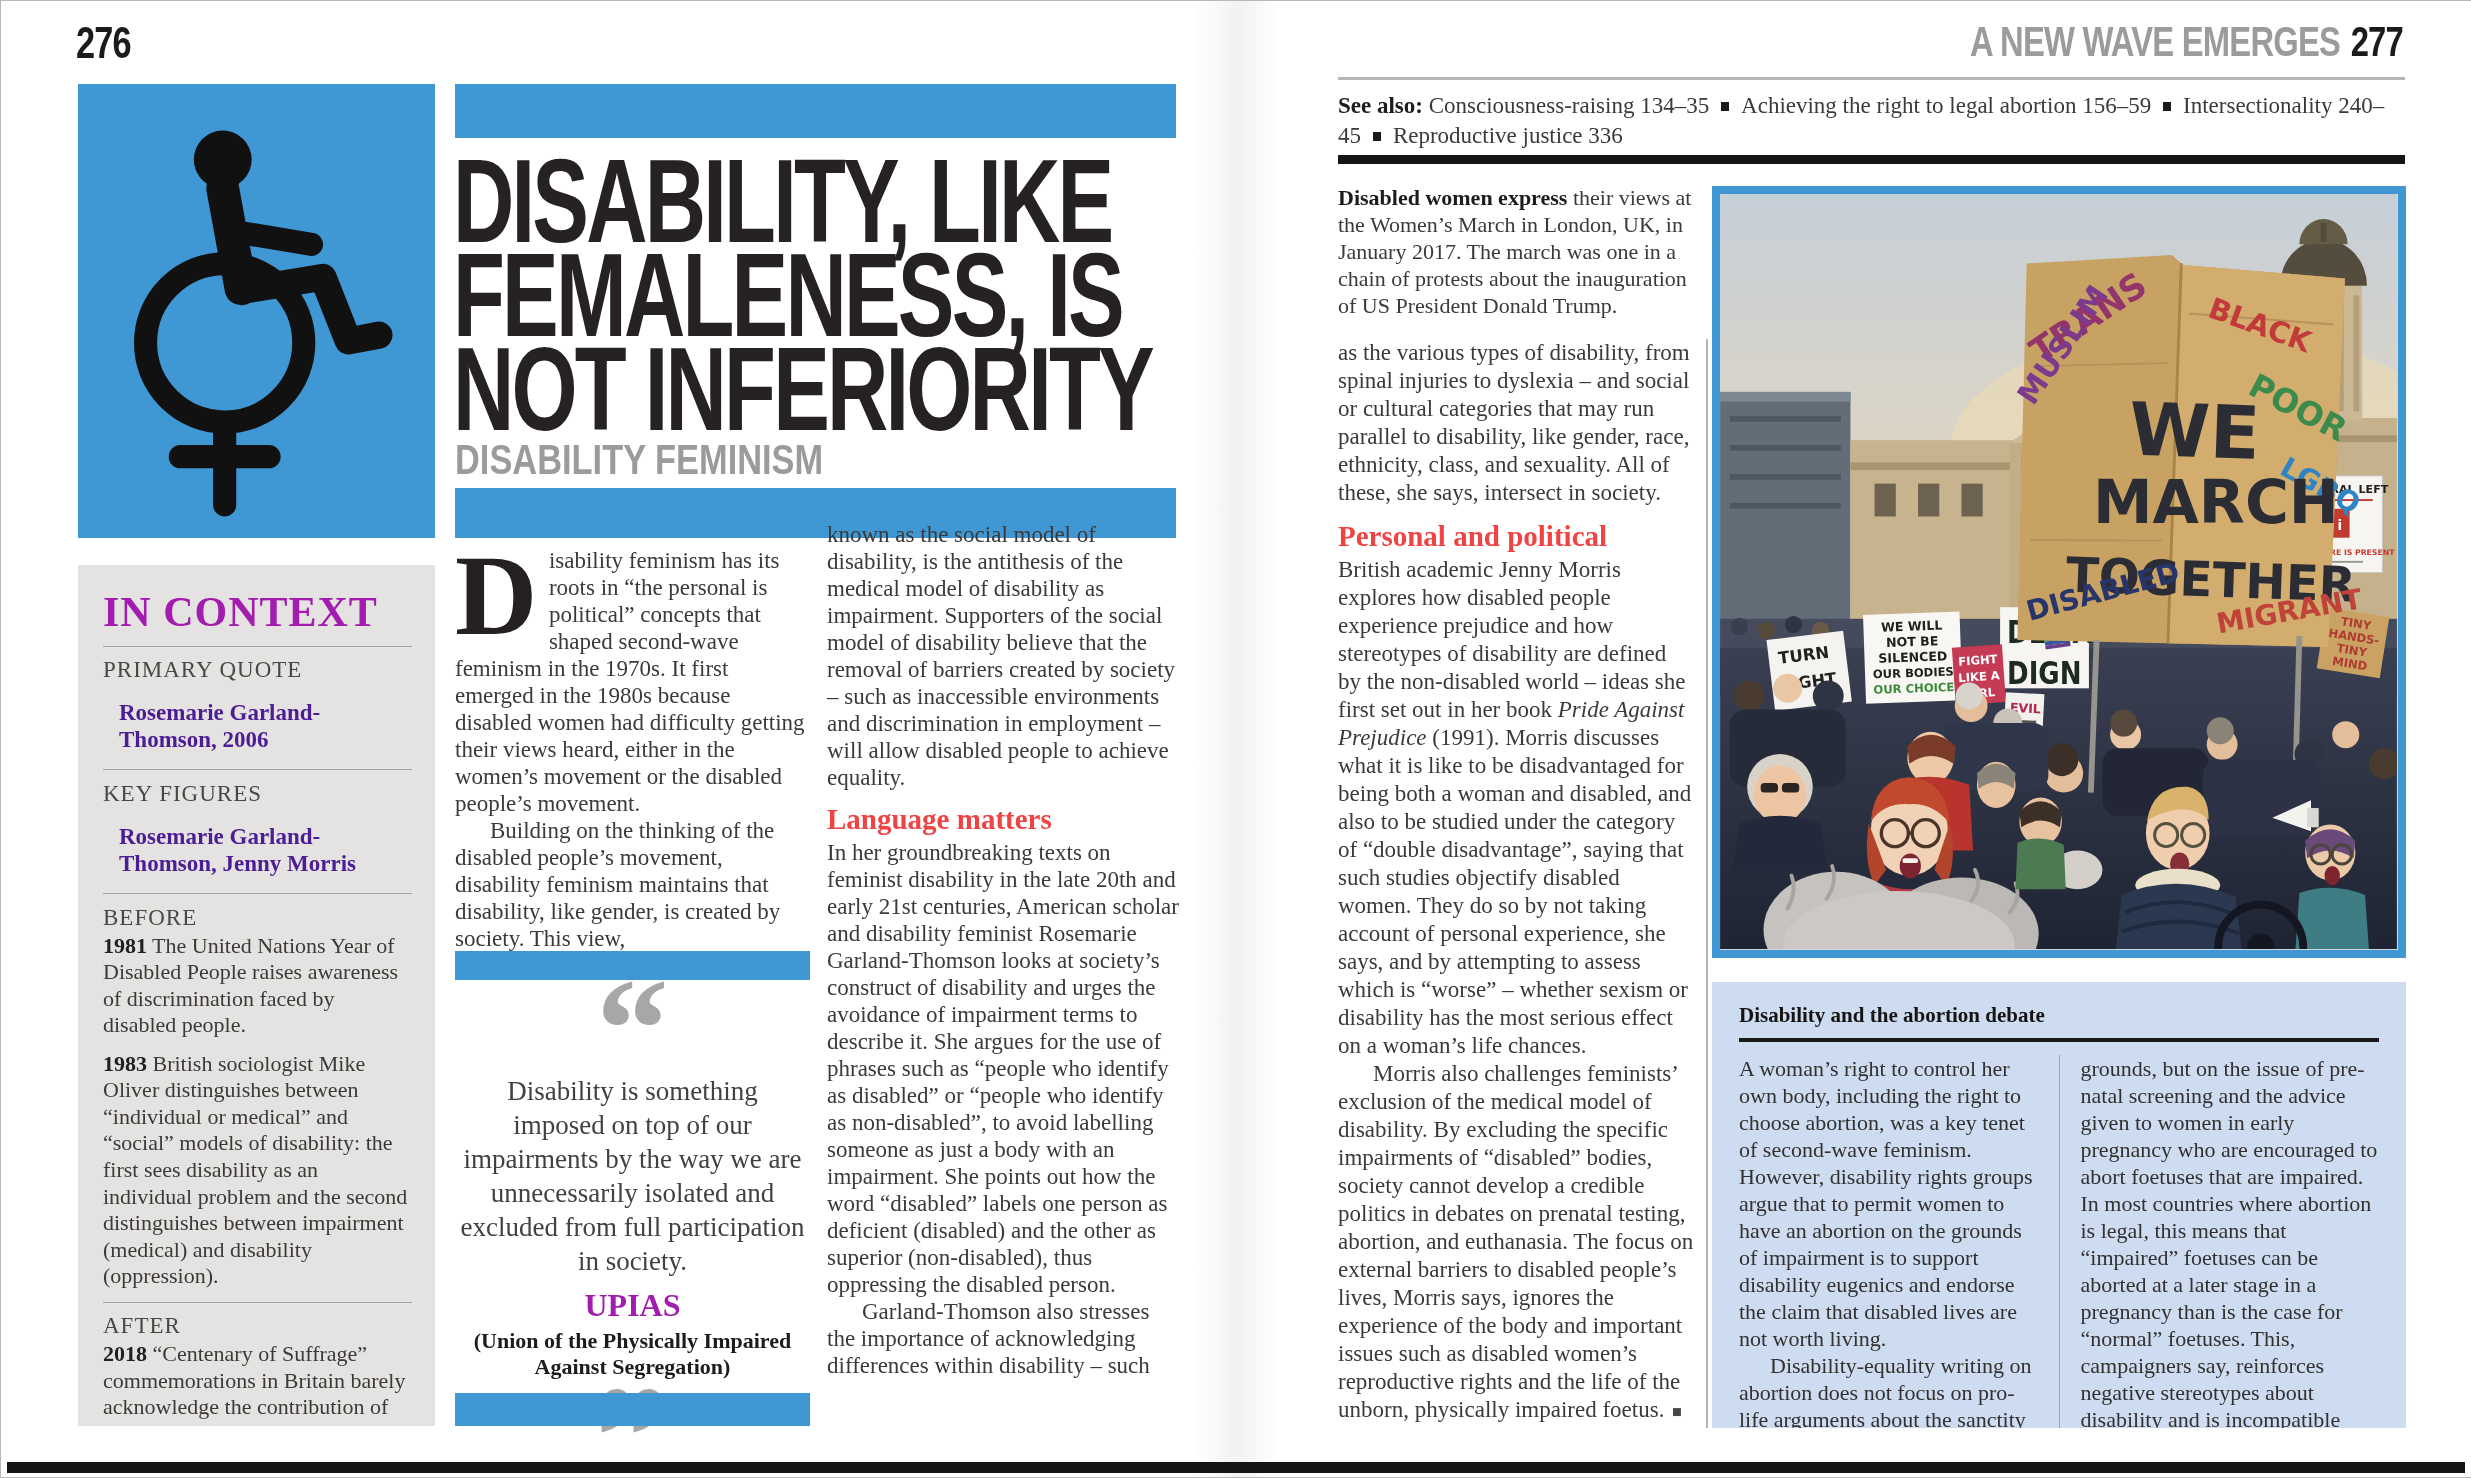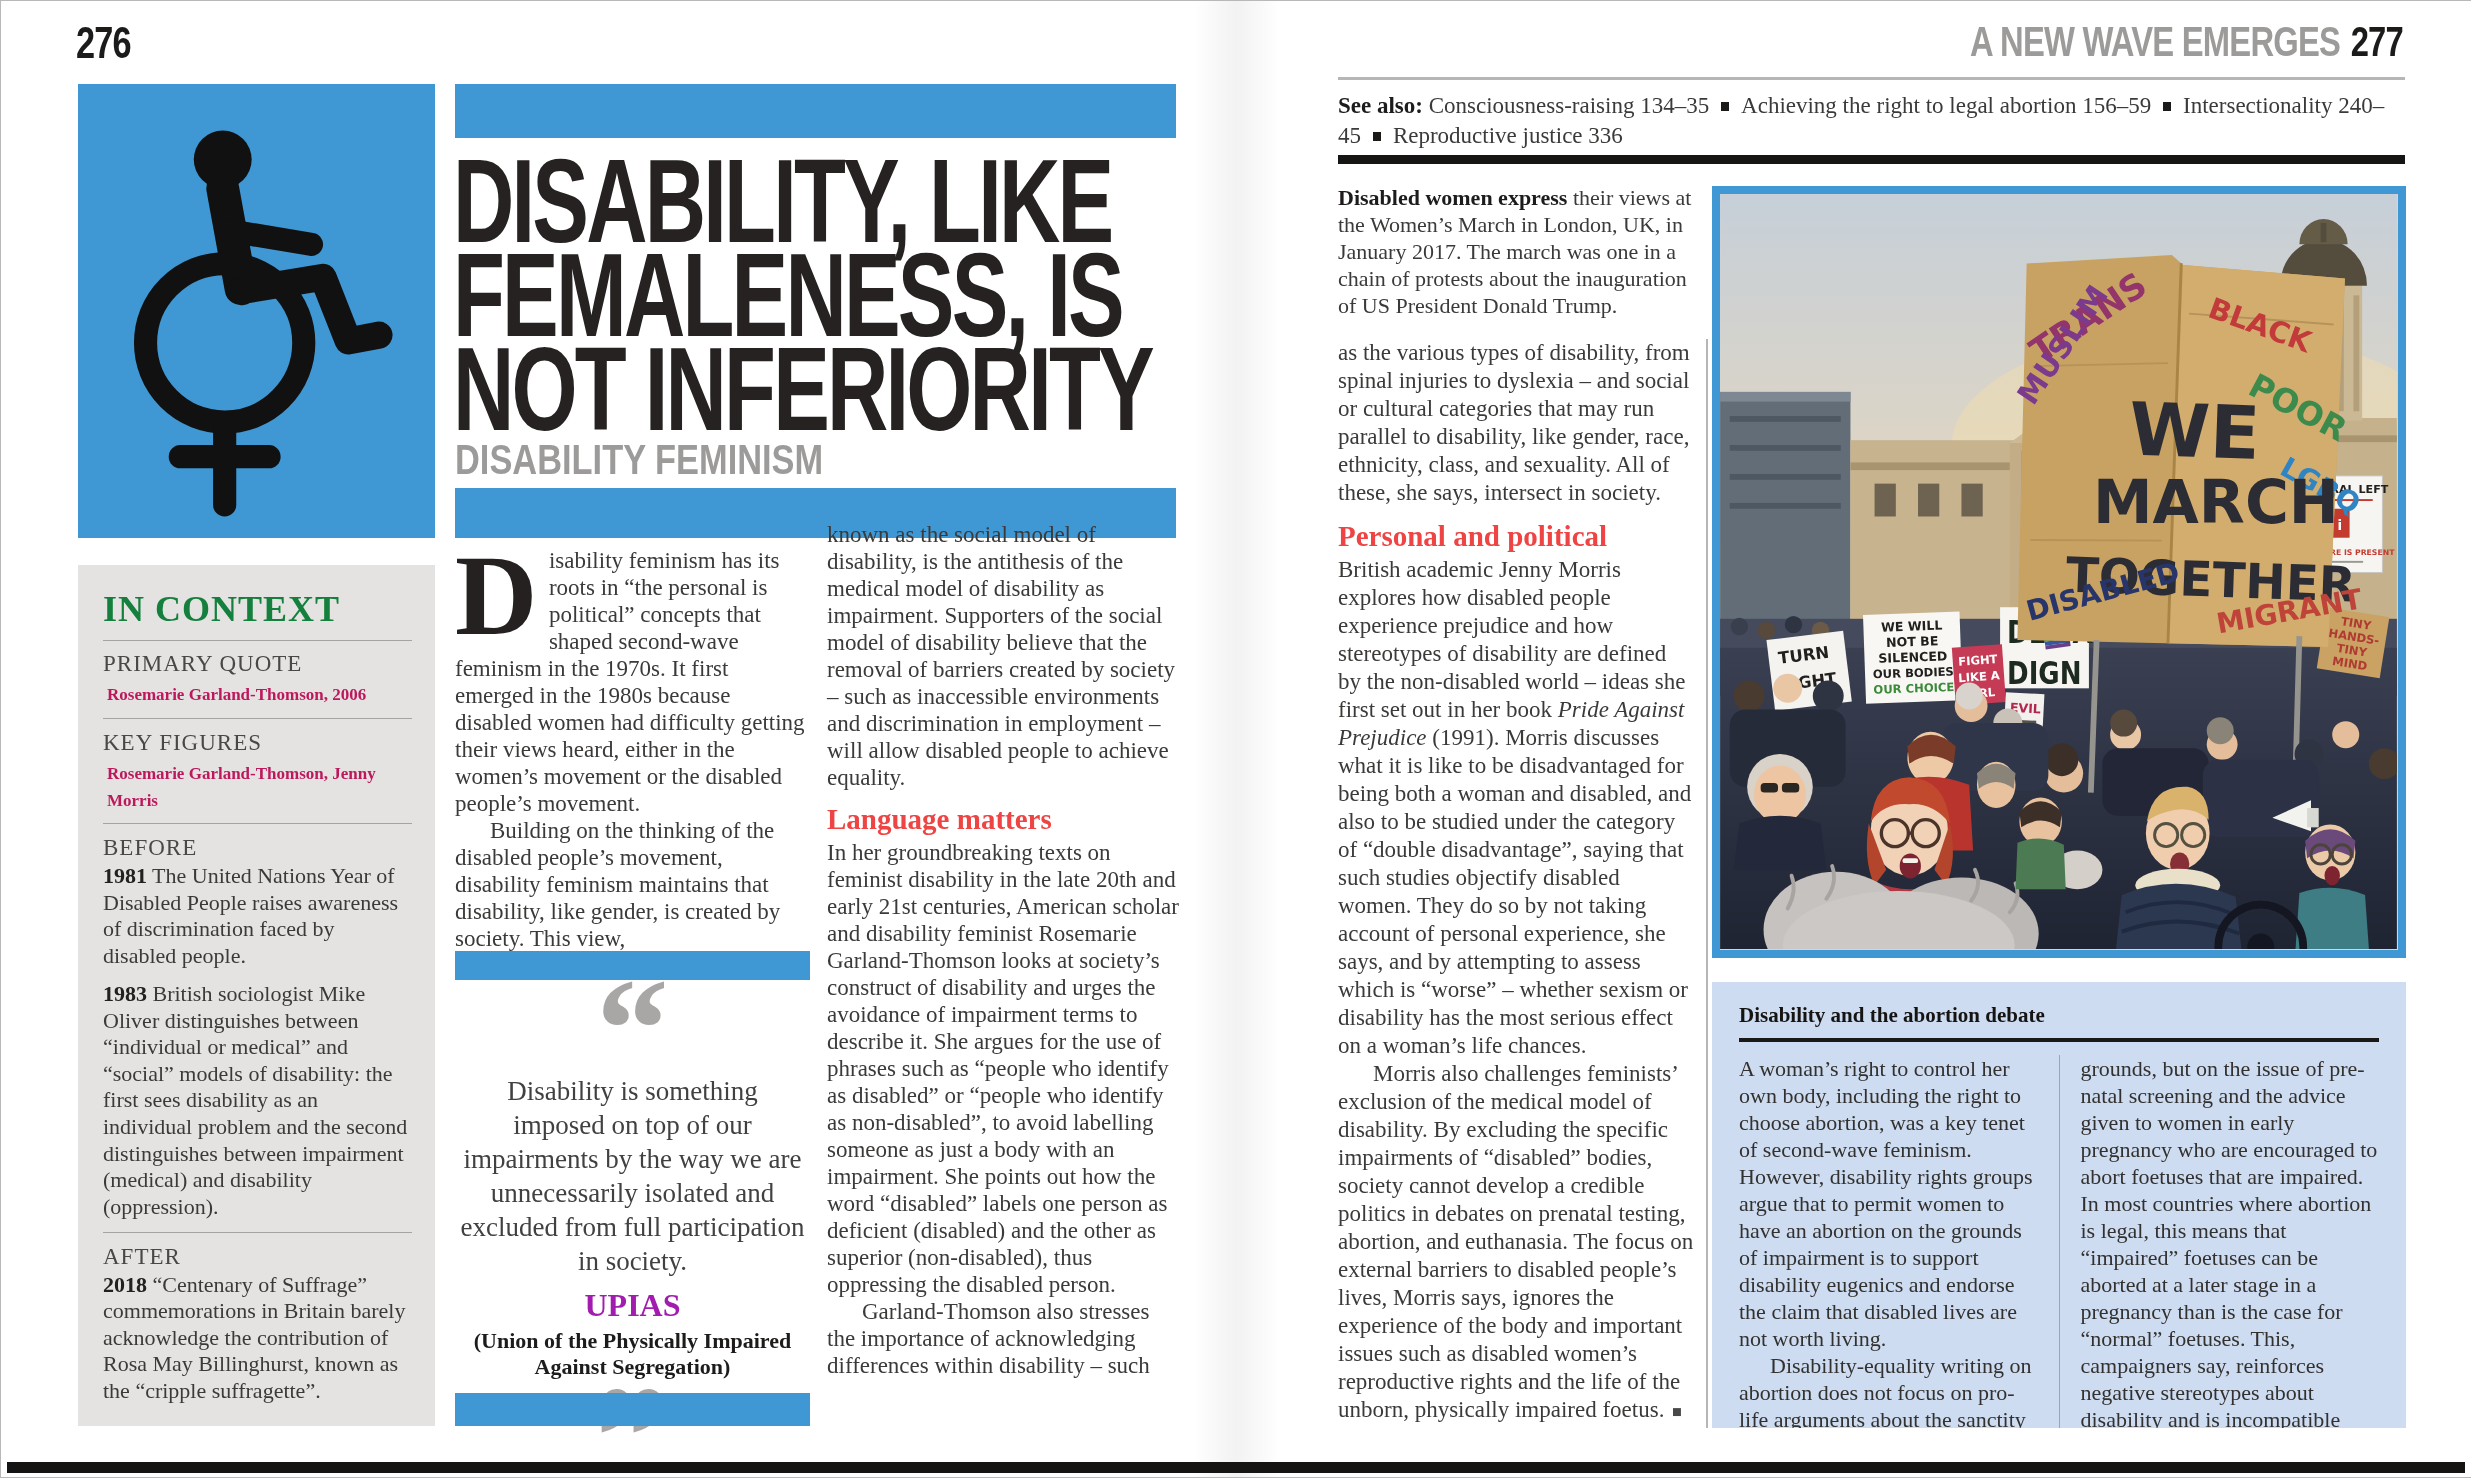--- a/index.html
+++ b/index.html
@@ -11,24 +11,24 @@
   .bluebar{background:#3f97d3;}
   
   .pagenum-left{font-size:44px;color:#1d1b1a;transform:scaleX(0.78);transform-origin:0 50%;letter-spacing:-1px;}
   .runhead-right{font-size:42px;transform:scaleX(0.78);transform-origin:100% 50%;letter-spacing:-1px;}
   .runhead-gray{color:#9c9b99;} .runhead-black{color:#1d1b1a;margin-left:13.5px;}
   
   .title-line{font-size:118px;line-height:94px;color:#262222;letter-spacing:-3.9px;transform:scaleX(0.72);transform-origin:0 50%;}
   .subtitle{font-size:43px;color:#9c9b99;letter-spacing:0px;transform:scaleX(0.8);transform-origin:0 50%;}
   
   .sidebar{background:#e4e3e1;padding:23px 23px 17.4px 25px;box-sizing:border-box;overflow:hidden;}
-  .sidebar h2{margin:0 0 9.7px 0;font-size:36px;color:#15803d;letter-spacing:1px;}
+  .sidebar h2{margin:0 0 9.7px 0;font-size:42px;color:#a21caf;letter-spacing:1px;}
   .rule{border:0;border-top:1.9px solid #a5a4a2;margin:9.7px 0;}
   .sb-label{font-size:23px;line-height:27px;color:#4a4846;letter-spacing:1px;margin:1.9px 0 0 0;}
-  .sb-bold{font-size:17px;line-height:27px;font-weight:bold;color:#be185d;margin:4px;}
+  .sb-bold{font-size:23px;line-height:27px;font-weight:bold;color:#4c1d95;margin:16px;}
   .sb-item{font-size:22px;line-height:26.6px;margin:0 0 11.6px 0;color:#3c3a38;}
   .sb-item b{color:#232120;}
   
   .bodycol{font-size:23px;line-height:27px;color:#3c3a38;}
   .bodycol p{margin:0;}
   .bodycol p.ind{text-indent:35px;}
   .subhead{font-family:"Liberation Serif",serif;font-weight:bold;font-size:29px;color:#ef4444;margin:15.4px 0 5.8px 0;}
   .dropcap{float:left;font-size:114px;line-height:85px;font-weight:bold;color:#242120;padding:5.8px 11.6px 0 0;}
   
   .quoteblk{text-align:center;}

